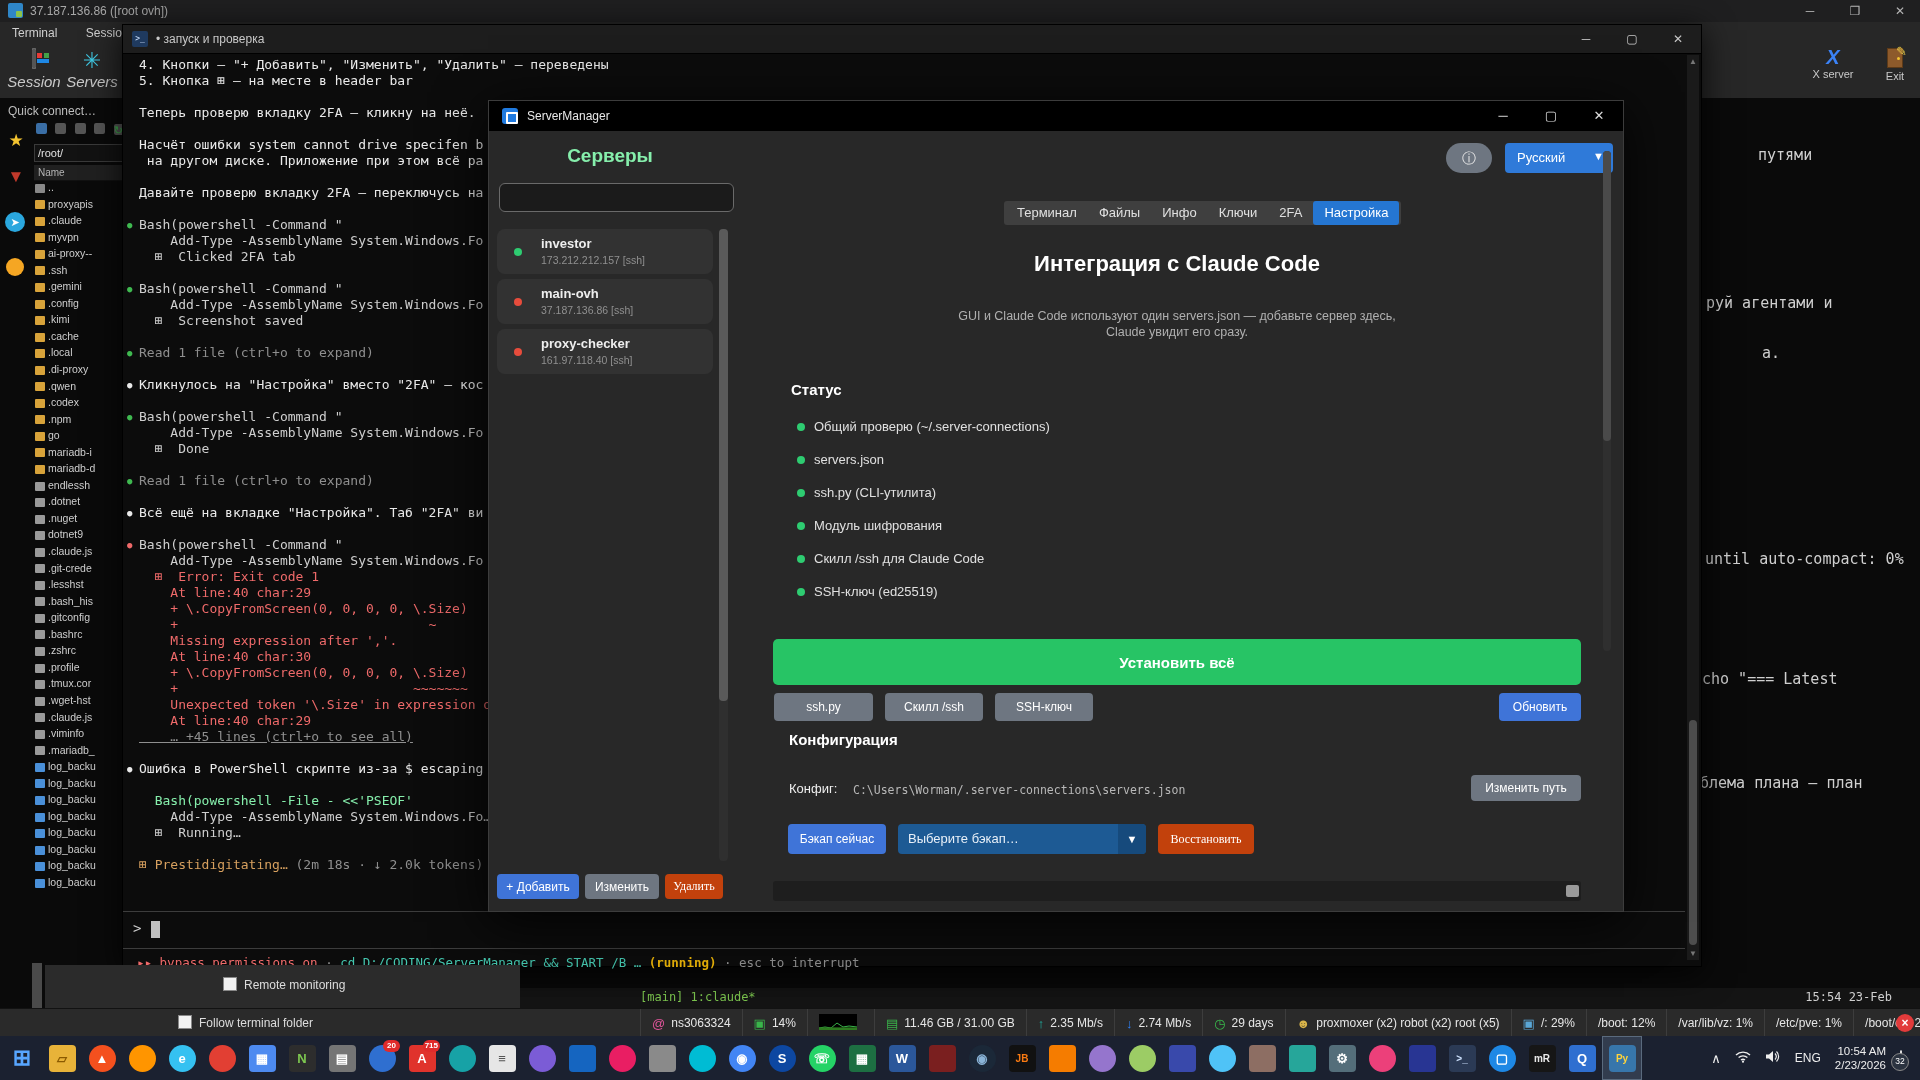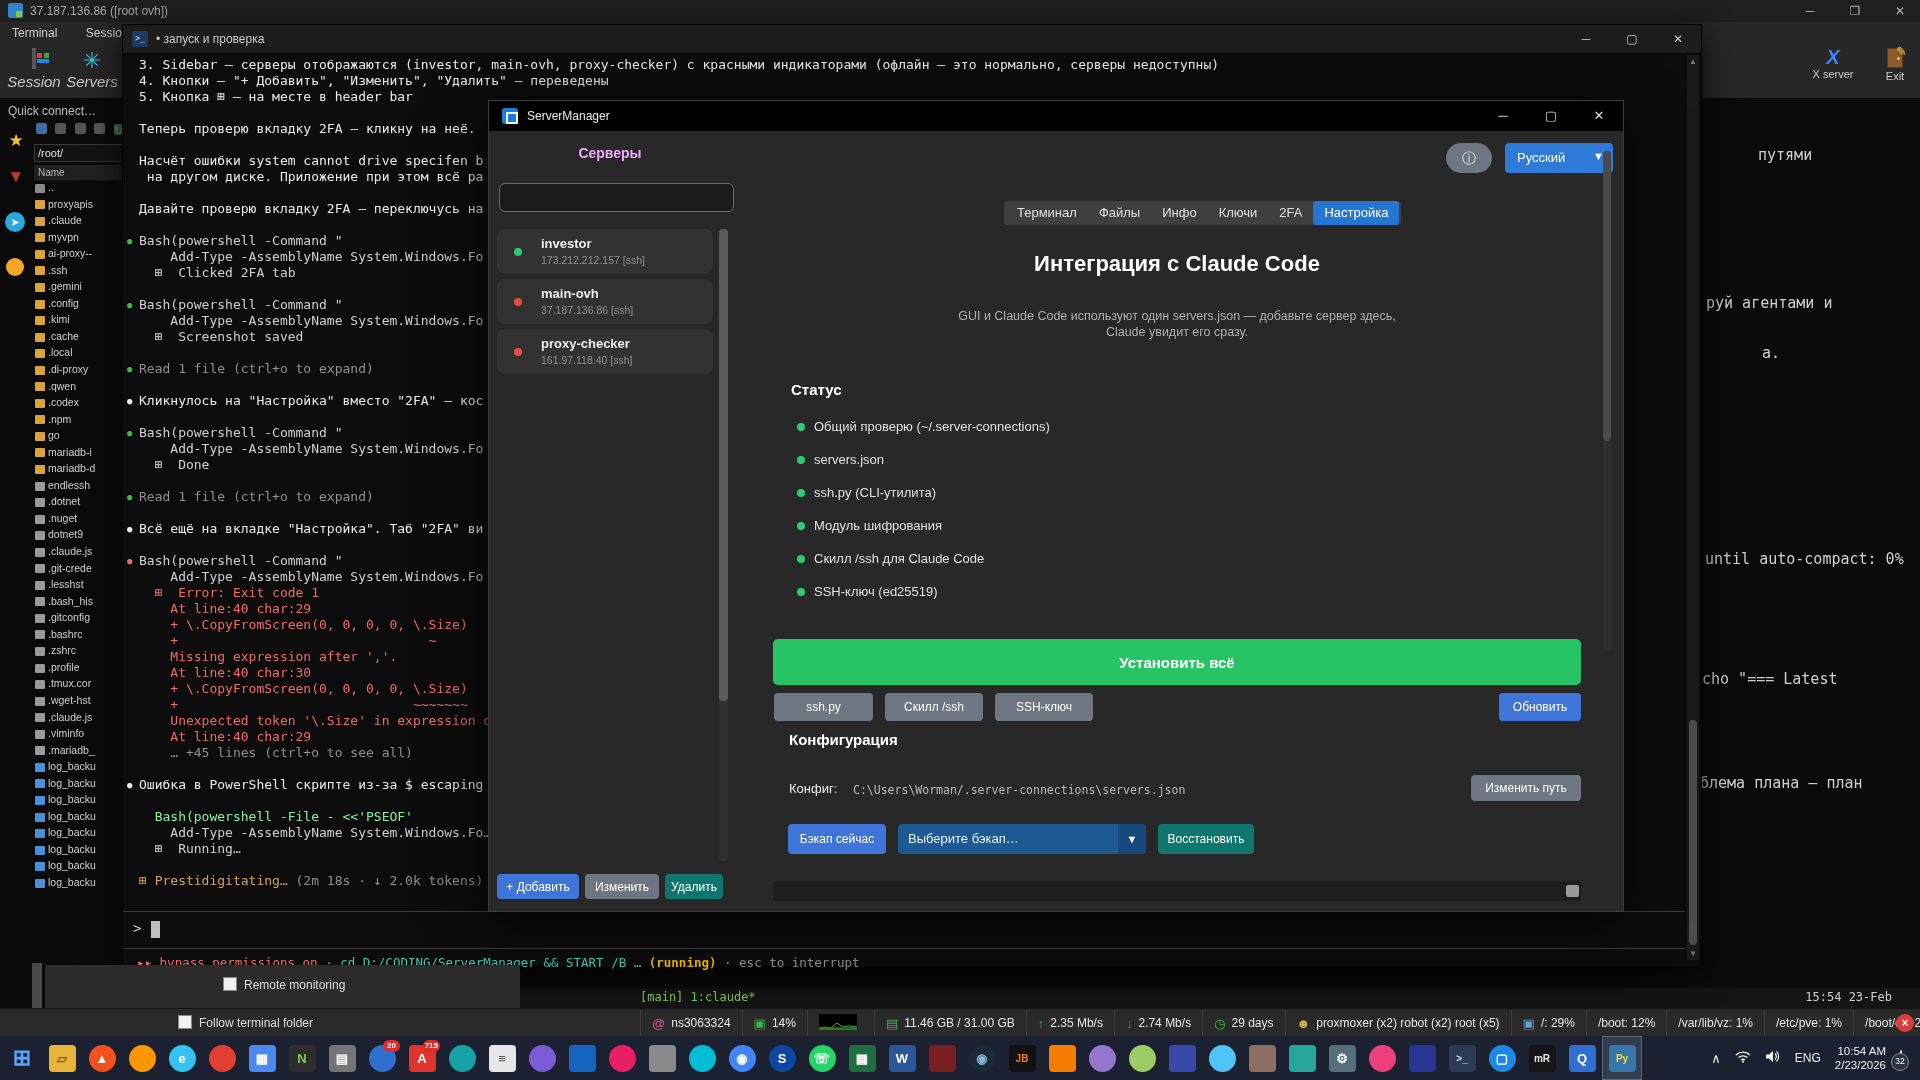--- a/index.html
+++ b/index.html
@@ -77,21 +77,21 @@
   .term-scroll .arr{position:absolute;left:0;width:12px;text-align:center;font-size:8px;color:#777;}
   .term-scroll .thumb{position:absolute;left:2px;width:8px;border-radius:4px;background:#4d4d4d;}
   
   .sm{left:488px;top:100px;width:1134px;height:810px;background:#282828;border:1px solid #3c3c3c;
       box-shadow:0 10px 50px rgba(0,0,0,.85);}
   .sm-titlebar{left:0;top:0;width:100%;height:30px;background:#000;}
   .sm-icon{left:13px;top:7px;width:16px;height:16px;background:#1f7ae0;border-radius:3px;}
   .sm-icon i{position:absolute;left:4px;top:4px;width:8px;height:8px;border:2px solid #fff;border-radius:1px;}
   .sm-title{left:38px;top:8px;font-size:12px;color:#e8e8e8;}
   .sm-ctl{top:0;width:48px;height:30px;text-align:center;line-height:30px;color:#ddd;font-size:13px;}
-  .sm-side-heading{left:0;top:44px;width:242px;text-align:center;font-size:14px;font-weight:bold;color:#f0abfc;}
+  .sm-side-heading{left:0;top:44px;width:242px;text-align:center;font-size:19px;font-weight:bold;color:#86efac;}
   .sm-search{left:10px;top:82px;width:221px;height:27px;background:#1b1b1b;border:1px solid #6a6a6a;border-radius:6px;
              color:#ddd;font-size:13px;padding:0 6px;outline:none;}
   .card{left:8px;width:216px;height:45px;background:#323232;border-radius:8px;}
   .card .dot{position:absolute;left:17px;top:19px;width:8px;height:8px;border-radius:50%;}
   .card .nm{position:absolute;left:44px;top:7px;font-size:13px;font-weight:bold;color:#eee;}
   .card .ip{position:absolute;left:44px;top:25px;font-size:10.5px;color:#909090;}
   .side-scroll{left:230px;top:128px;width:9px;height:632px;background:#2f2f2f;border-radius:4px;}
   .side-scroll .thumb{position:absolute;left:0;top:0;width:9px;height:472px;background:#5a5a5a;border-radius:4px;}
   .btn{display:flex;align-items:center;justify-content:center;border-radius:4px;color:#fff;font-size:12px;cursor:default;}
   .tabs{left:515px;top:100px;height:24px;background:#3f3f3f;border-radius:3px;display:flex;align-items:center;padding:0 2px;}
@@ -104,21 +104,21 @@
   .lang-btn .chev{position:absolute;right:9px;top:7px;font-size:11px;}
   .sm-heading{left:242px;top:150px;width:892px;text-align:center;font-size:22px;font-weight:bold;color:#fff;}
   .sm-desc{left:242px;width:892px;text-align:center;font-size:12.5px;color:#b0b0b0;}
   .status-h{left:302px;top:280px;font-size:15px;font-weight:bold;color:#fff;}
   .status-item{left:308px;font-size:13px;color:#e0e0e0;}
   .status-item .dt{display:inline-block;width:8px;height:8px;border-radius:50%;background:#2ecc71;margin-right:9px;}
   .install-btn{left:284px;top:538px;width:808px;height:46px;background:#27c465;border-radius:5px;
                color:#fff;font-weight:bold;font-size:15px;}
   .gray-btn{background:#6e7681;}
   .blue-btn{background:#3f74d8;}
-  .red-btn{background:#0f766e;}
+  .red-btn{background:#c2410c;font-family:Liberation Serif, serif;}
   .cfg-h{left:300px;top:630px;font-size:15px;font-weight:bold;color:#fff;}
   .cfg-label{left:300px;top:680px;font-size:13px;color:#eee;}
   .cfg-path{left:364px;top:682px;font-size:11.5px;color:#b8b8b8;font-family:"DejaVu Sans Mono",monospace;}
   .log-strip{left:284px;top:780px;width:808px;height:20px;background:#1e1e1e;border-radius:3px;}
   .log-strip .thumb{position:absolute;right:2px;top:4px;width:13px;height:12px;background:#9a9a9a;border-radius:2px;}
   .sm-mainscroll{left:1114px;top:50px;width:8px;height:500px;background:#2f2f2f;border-radius:4px;}
   .sm-mainscroll .thumb{position:absolute;left:0;top:0;width:8px;height:290px;background:#4a4a4a;border-radius:4px;}
   .dropdown{background:#1d5a94;border-radius:4px;color:#e8f0f8;font-size:13px;}
   .dropdown .dtxt{position:absolute;left:10px;top:7px;}
   .dropdown .dchev{position:absolute;right:0;top:0;width:28px;height:30px;background:#164a7c;border-radius:0 4px 4px 0;
@@ -253,21 +253,20 @@
 
   <div class="abs term">
     <div class="abs term-titlebar">
       <div class="abs term-icon">&gt;_</div>
       <div class="abs term-title"><span>•</span> <span>запуск и проверка</span></div>
       <div class="abs term-ctl" style="right:92px;">─</div>
       <div class="abs term-ctl" style="right:46px;">▢</div>
       <div class="abs term-ctl" style="right:0;">✕</div>
     </div>
     <div class="abs tlines" id="tlines">
-        <div class="tline"><span style="color: rgb(234, 234, 234);">3. Sidebar — серверы отображаются (investor, main-ovh, proxy-checker) с красными индикаторами (офлайн — это нормально, серверы недоступны)</span></div>
         <div class="tline"><span style="color: rgb(234, 234, 234);">4. Кнопки — "+ Добавить", "Изменить", "Удалить" — переведены</span></div>
         <div class="tline"><span style="color: rgb(234, 234, 234);">5. Кнопка ⊞ — на месте в header bar</span></div>
         <div class="tline"></div>
         <div class="tline"><span style="color: rgb(234, 234, 234);">Теперь проверю вкладку 2FA — кликну на неё.</span></div>
         <div class="tline"></div>
         <div class="tline"><span style="color: rgb(234, 234, 234);">Насчёт ошибки system cannot drive specifen b</span></div>
         <div class="tline"><span style="color: rgb(234, 234, 234);"> на другом диске. Приложение при этом всё ра</span></div>
         <div class="tline"></div>
         <div class="tline"><span style="color: rgb(234, 234, 234);">Давайте проверю вкладку 2FA — переключусь на</span></div>
         <div class="tline"></div>
@@ -296,21 +295,21 @@
         <div class="tline"><span style="color: rgb(239, 106, 106);">  ⊞  Error: Exit code 1</span></div>
         <div class="tline"><span style="color: rgb(239, 106, 106);">    At line:40 char:29</span></div>
         <div class="tline"><span style="color: rgb(239, 106, 106);">    + \.CopyFromScreen(0, 0, 0, 0, \.Size)</span></div>
         <div class="tline"><span style="color: rgb(239, 106, 106);">    +                                ~</span></div>
         <div class="tline"><span style="color: rgb(239, 106, 106);">    Missing expression after ','.</span></div>
         <div class="tline"><span style="color: rgb(239, 106, 106);">    At line:40 char:30</span></div>
         <div class="tline"><span style="color: rgb(239, 106, 106);">    + \.CopyFromScreen(0, 0, 0, 0, \.Size)</span></div>
         <div class="tline"><span style="color: rgb(239, 106, 106);">    +                              ~~~~~~~</span></div>
         <div class="tline"><span style="color: rgb(239, 106, 106);">    Unexpected token '\.Size' in expression o</span></div>
         <div class="tline"><span style="color: rgb(239, 106, 106);">    At line:40 char:29</span></div>
-        <div class="tline"><span style="color: rgb(143, 143, 143);">    … +45 lines (ctrl+o to see all)</span></div>
+        <div class="tline"><span style="color: rgb(143, 143, 143); text-decoration: underline;">    … +45 lines (ctrl+o to see all)</span></div>
         <div class="tline"></div>
         <div class="tline"><span class="bullet" style="color: rgb(234, 234, 234);">●</span><span style="color: rgb(234, 234, 234);">Ошибка в PowerShell скрипте из-за $ escaping</span></div>
         <div class="tline"></div>
         <div class="tline"><span style="color: #86efac;">  Bash(powershell -File - &lt;&lt;'PSEOF'</span></div>
         <div class="tline"><span style="color: rgb(207, 207, 207);">    Add-Type -AssemblyName System.Windows.Fo…</span></div>
         <div class="tline"><span style="color: rgb(207, 207, 207);">  ⊞  Running…</span></div>
         <div class="tline"></div>
         <div class="tline"><span style="color: rgb(215, 160, 95);">⊞ Prestidigitating… </span><span style="color: rgb(143, 143, 143);">(2m 18s · ↓ 2.0k tokens)</span></div>
       </div>
     <div class="abs prompt-box">

